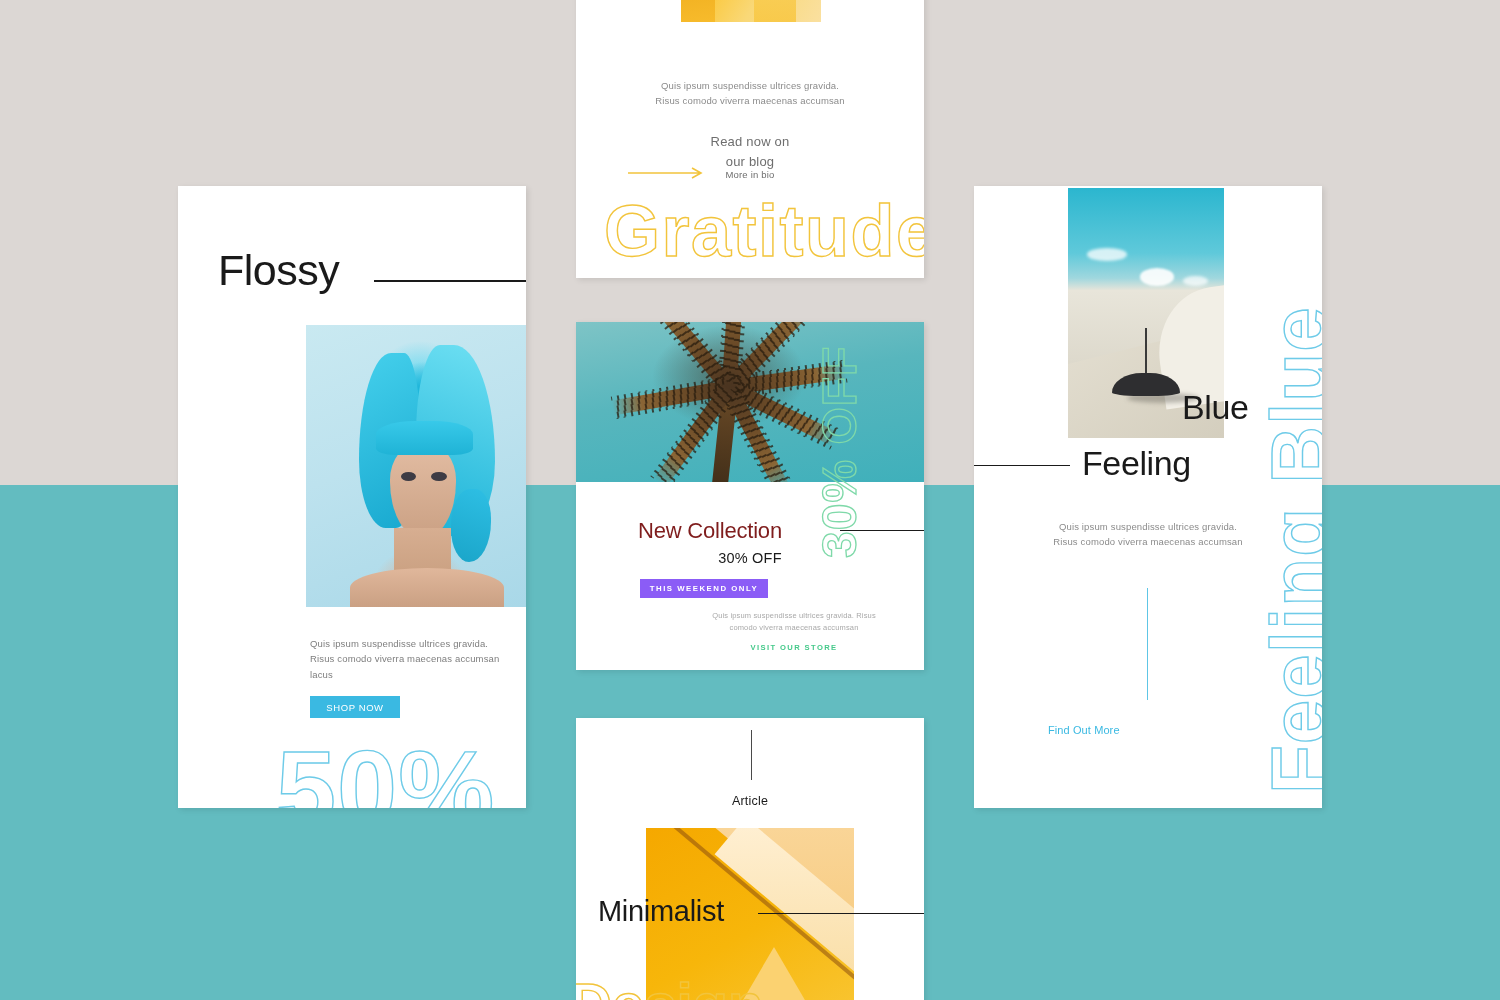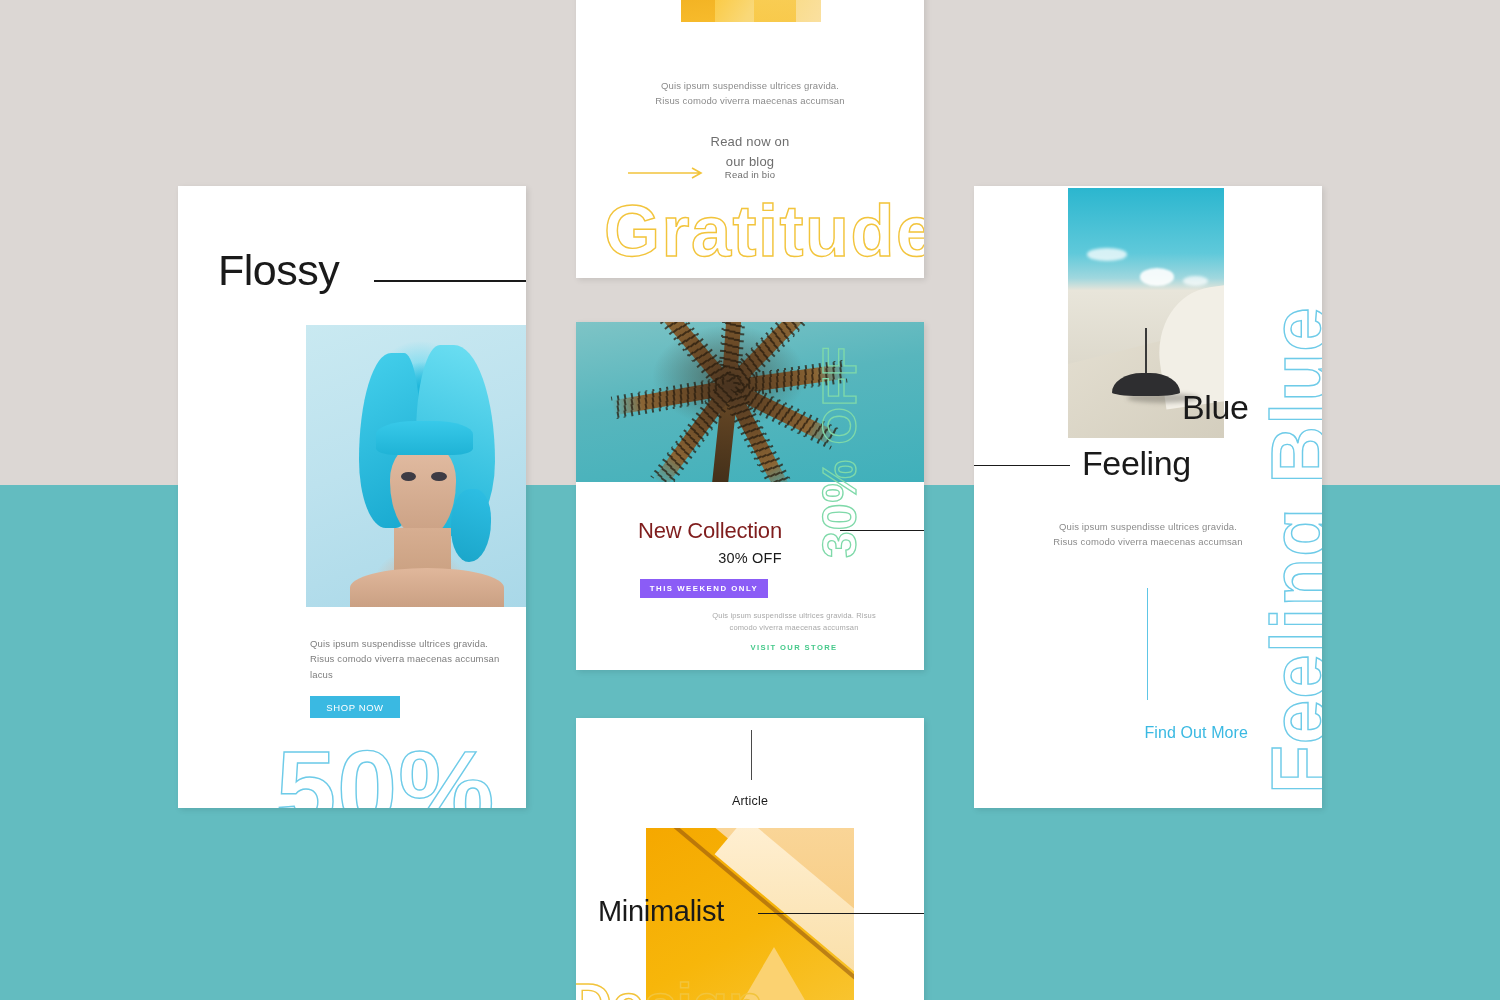--- a/index.html
+++ b/index.html
@@ -224,22 +224,22 @@
     position:absolute; left:108px; top:258px;
     font-size:34px; font-weight:400; color:#1a1a1a; letter-spacing:-0.4px;
   }
   #bl-rule { position:absolute; left:0px; top:279px; width:96px; height:1.4px; background:#1a1a1a; }
   #bl-body {
     position:absolute; left:74px; top:333px; width:200px; text-align:center;
     font-size:9.5px; line-height:1.62; color:#8b8b8b; letter-spacing:0.15px;
   }
   #bl-vline { position:absolute; left:173px; top:402px; width:1.4px; height:112px; background:#5ec6e6; }
   #bl-more {
-    position:absolute; left:74px; top:538px; width:200px; text-align:right;
-    font-size:16px; color:#3ab9e2; letter-spacing:0.1px; cursor:pointer;
+    position:absolute; left:74px; top:538px; width:200px; text-align:left;
+    font-size:11px; color:#3ab9e2; letter-spacing:0.1px; cursor:pointer;
   }
   #bl-ghost {
     position:absolute; left:280px; top:608px;
     transform:rotate(-90deg); transform-origin:left top;
     font-size:80px; font-weight:700; letter-spacing:1px;
     color:transparent; -webkit-text-stroke:1.4px #6ecbe8;
     white-space:nowrap;
   }
 </style>
 </head>
@@ -279,21 +279,21 @@
 
   <div id="grat-body">Quis ipsum suspendisse ultrices gravida. Risus comodo viverra maecenas accumsan</div>
   <div id="grat-read">
     <div>Read now on</div>
     <div>our blog</div>
   </div>
 
   <svg id="grat-arrow" viewBox="0 0 80 14">
     <path d="M0 7 H72 M64 2 L73 7 L64 12" fill="none" stroke="#f2c43c" stroke-width="1.6"></path>
   </svg>
-  <div id="grat-link">Read in bio</div>
+  <div id="grat-link">More in bio</div>
 
   <div id="grat-ghost">Gratitude</div>
 </div>
 
 <div class="card" id="card-newcol">
   <div id="nc-photo">
     <div class="trunk"></div>
     <div class="frond" style="transform:rotate(-8deg)"></div>
     <div class="frond" style="transform:rotate(26deg)"></div>
     <div class="frond" style="transform:rotate(62deg)"></div>

